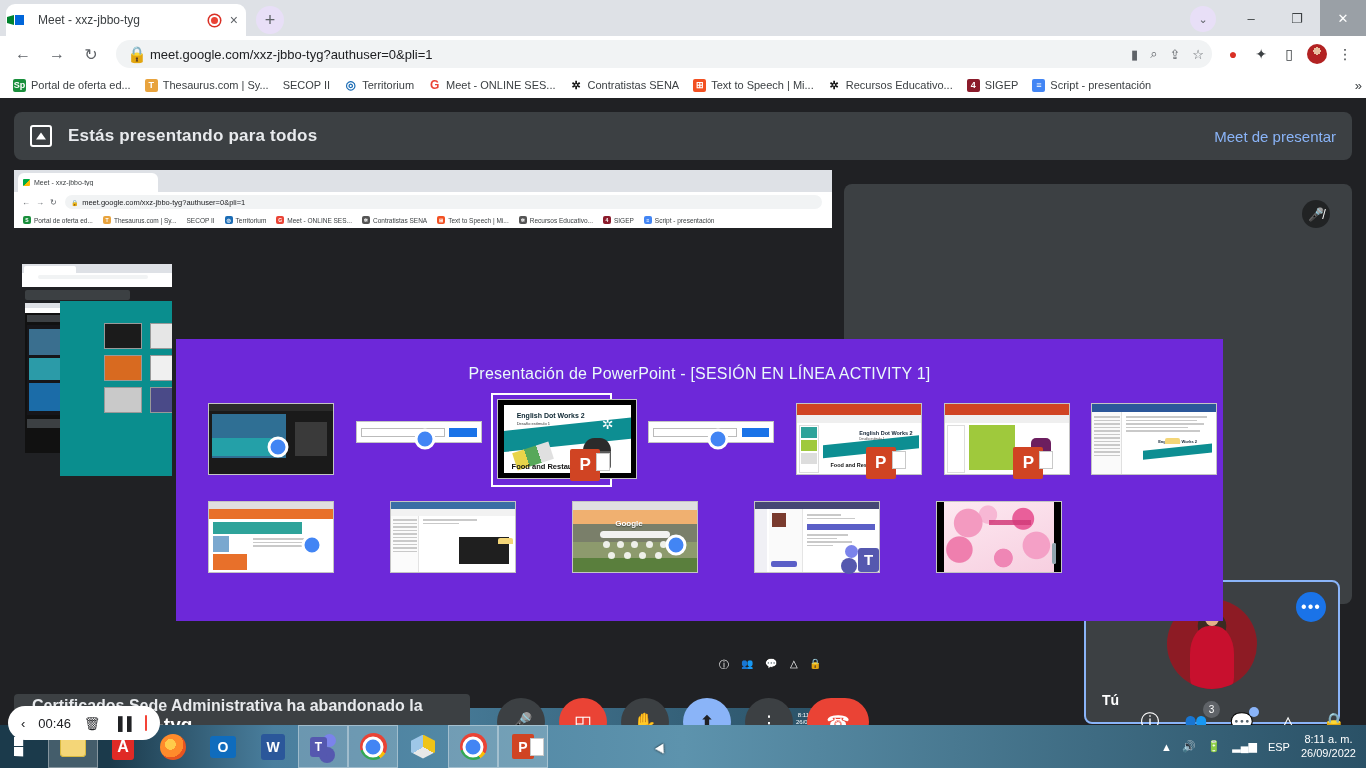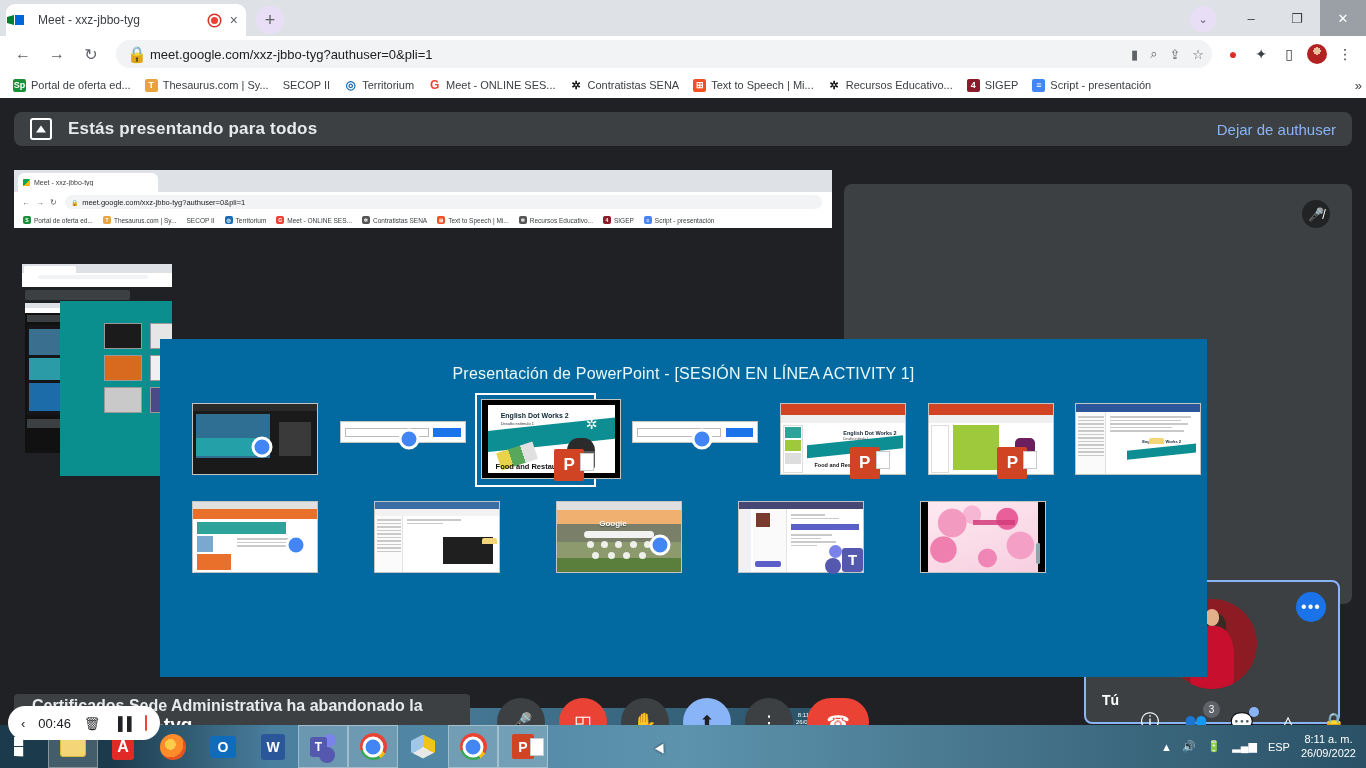--- a/index.html
+++ b/index.html
@@ -50,21 +50,21 @@
      display:flex; align-items:center; padding:0 6px; gap:0; overflow:hidden; }
   .bm { display:flex; align-items:center; font-size:11px; color:#3c4043; padding:0 7px;
      white-space:nowrap; }
   .bm i { width:13px;height:13px;margin-right:5px;display:inline-block;border-radius:2px;flex:0 0 13px;
      font-style:normal;font-size:9px;line-height:13px;text-align:center;color:#fff;font-weight:bold;}
   .bm-overflow{position:absolute;right:4px;font-size:13px;color:#3c4043;}
 
   
   .meet { position:absolute; left:0; top:98px; width:1366px; height:670px; background:#202124; }
 
-  .present-bar { position:absolute; left:14px; top:14px; width:1338px; height:34px;
+  .present-bar { position:absolute; left:14px; top:14px; width:1338px; height:48px;
      background:#3c4043; border-radius:8px; display:flex; align-items:center; padding:0 16px; }
   .pb-icon { width:22px;height:22px;border:2px solid #fff;border-radius:3px;position:relative;
      margin-right:16px; flex:0 0 22px;}
   .pb-icon::after{content:"";position:absolute;left:50%;top:50%;transform:translate(-50%,-50%);
      width:0;height:0;border-left:5px solid transparent;border-right:5px solid transparent;
      border-bottom:7px solid #fff;}
   .pb-text { color:#e8eaed; font-size:17px; font-weight:bold; letter-spacing:.2px; }
   .pb-stop { margin-left:auto; color:#8ab4f8; font-size:15px; }
 
   
@@ -104,21 +104,21 @@
   .n2-omni{position:absolute;left:16px;top:11px;width:110px;height:4px;background:#f1f3f4;border-radius:2px;}
   .n2-bm{position:absolute;left:0;top:17px;width:150px;height:6px;background:#fff;}
   .n2-body{position:absolute;left:0;top:23px;width:150px;height:217px;background:#202124;}
   .n2-bar{position:absolute;left:3px;top:3px;width:105px;height:10px;background:#3c4043;border-radius:2px;}
   .n2-share{position:absolute;left:3px;top:16px;width:100px;height:150px;background:#111;overflow:hidden;}
   .n2-teal{position:absolute;left:38px;top:14px;width:112px;height:175px;background:#0a8e8e;}
   .n2-thumbs{position:absolute;left:44px;top:22px;width:100px;height:160px;}
   .n2-thumb{position:absolute;background:#d8d8d8;border:0.5px solid #999;}
 
   
-  .teal{position:absolute;left:160px;top:241px;width:1047px;height:338px;background:#0369a1;z-index:5;}
+  .teal{position:absolute;left:176px;top:241px;width:1047px;height:282px;background:#6d28d9;z-index:5;}
   .teal-title{position:absolute;left:0;top:26px;width:100%;text-align:center;color:#eafafa;
     font-size:16px;letter-spacing:.2px;}
   .grid{position:absolute;left:22px;top:56px;width:1003px;}
   .row{display:flex;gap:0;margin-bottom:8px;}
   .cell{width:154px;height:88px;margin-right:28px;position:relative;}
   .thumb{position:absolute;left:10px;top:8px;width:126px;height:72px;background:#e9e9e9;
     border:1px solid #c4c4c4;overflow:hidden;}
   .cell.sel{outline:2px solid #ffffff; width:150px;height:90px;}
   .cell.sel .thumb{left:4px;top:4px;width:140px;height:80px;}
   .ovl-ico{position:absolute;right:6px;bottom:2px;width:34px;height:34px;}
@@ -316,21 +316,21 @@
         <span>Script - presentación</span>
       </div>
     <div class="bm-overflow">»</div>
   </div>
 
   <div class="meet">
 
     <div class="present-bar">
       <span class="pb-icon"></span>
       <span class="pb-text">Estás presentando para todos</span>
-      <span class="pb-stop">Dejar de authuser</span>
+      <span class="pb-stop">Meet de presentar</span>
     </div>
 
     <div class="share">
 
       <div class="n1-top">
         <div class="n1-tab">
           <span style="width:7px;height:7px;flex:0 0 7px;margin-right:4px;display:inline-block;background:linear-gradient(135deg,#00ac47 0 50%,#ffba00 0 100%);border-radius:1px"></span>
           <span>Meet - xxz-jbbo-tyg</span>
         </div>
       </div>

